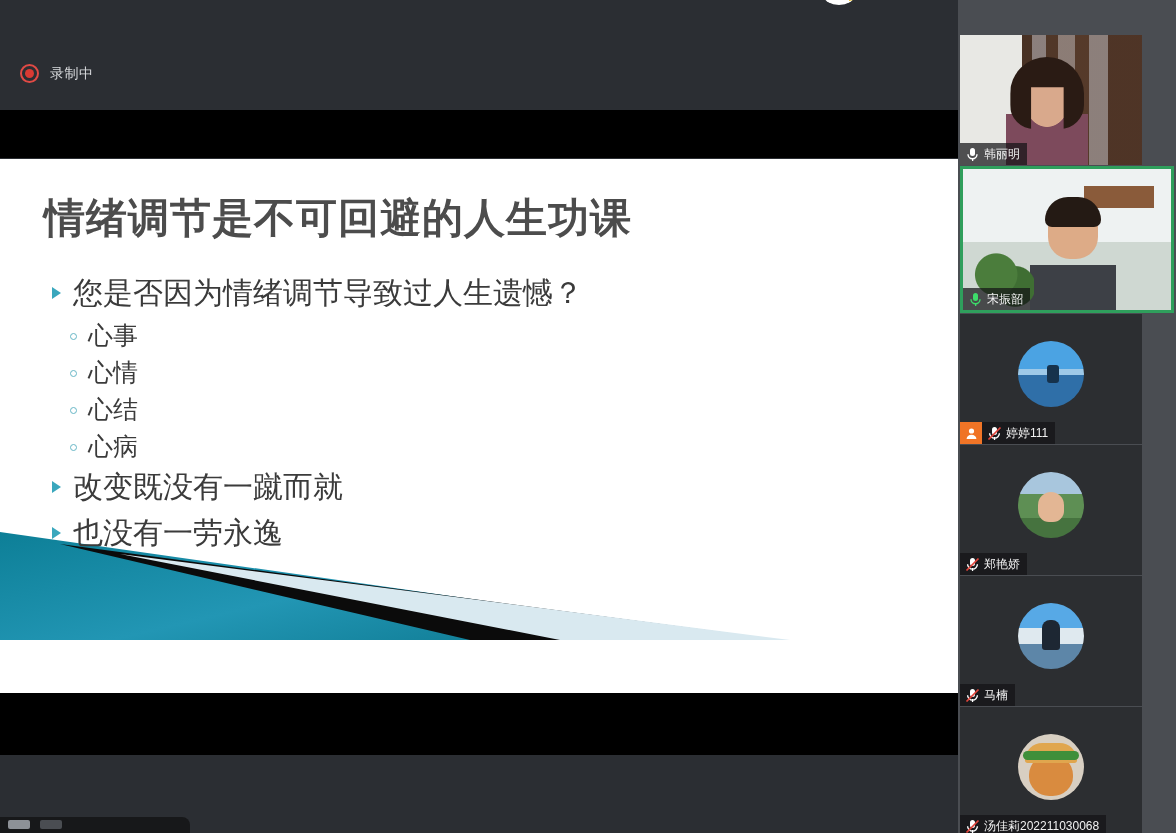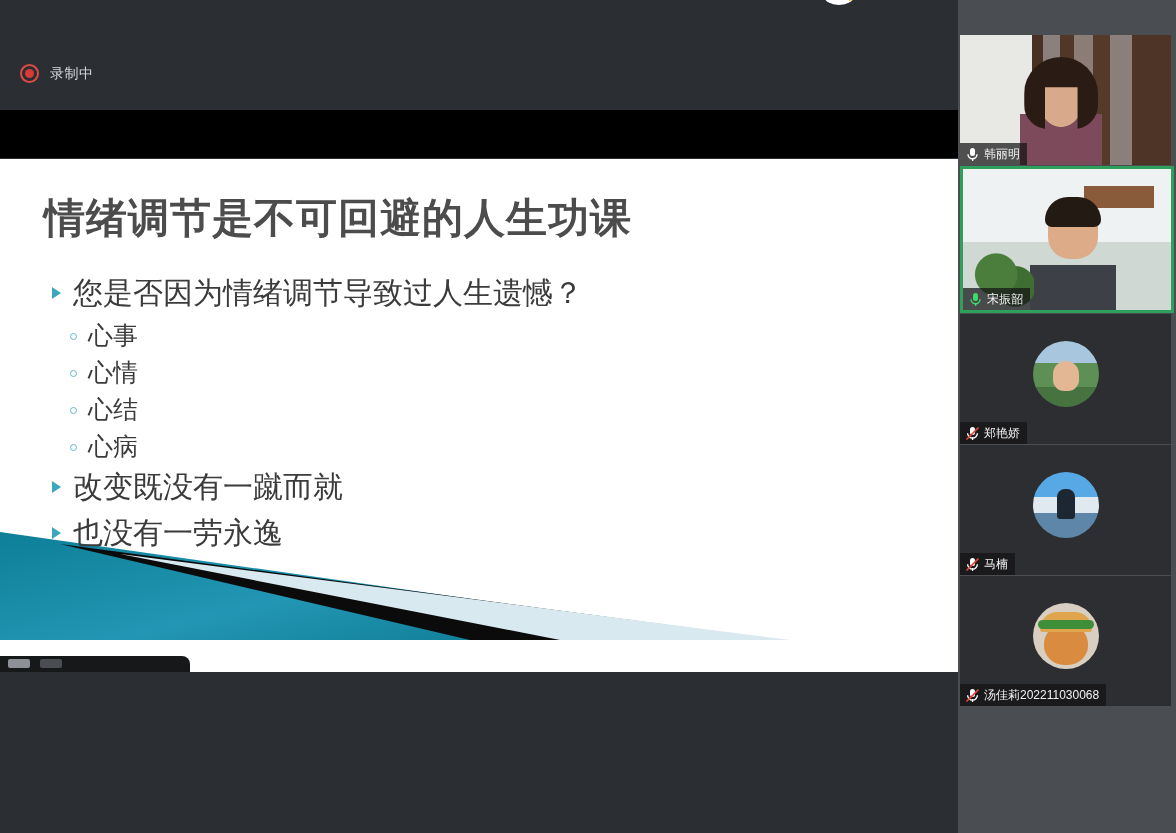--- a/index.html
+++ b/index.html
@@ -21,21 +21,21 @@
     inset: 0;
     background: #2b2e33;
     display: flex;
     flex-direction: row;
   }
 
   
   #stage {
     position: relative;
     width: 958px;
-    height: 672px;
+    height: 833px;
     background: #2b2e33;
     overflow: hidden;
   }
 
   
   #rec-bar {
     position: absolute;
     top: 8px;
     left: 0;
     width: 958px;
@@ -197,21 +197,21 @@
   }
   #panel-scroll {
     position: absolute;
     top: 0;
     left: 0;
     width: 218px;
   }
 
   .tile {
     position: relative;
-    width: 211px;
+    width: 182px;
     height: 130px;
     margin: 0 0 1px 2px;
     background: #2c2e31;
     overflow: hidden;
     box-sizing: border-box;
   }
   .tile.first { margin-top: 35px; }
   .tile.active {
     border: 3px solid #2f9f5c;
     width: 214px;
@@ -565,20 +565,40 @@
             <svg width="13" height="15" viewBox="0 0 13 15">
               <rect x="4" y="1" width="5" height="8" rx="2.5" fill="#3ddc6a"></rect>
               <path d="M2 7.2a4.5 4.5 0 0 0 9 0" stroke="#3ddc6a" stroke-width="1.4" fill="none"></path>
               <rect x="6" y="11" width="1.3" height="3" fill="#3ddc6a"></rect>
             </svg>
           </span>
           <span class="name-txt">宋振韶</span>
         </div>
       </div>
 
+      <div class="tile">
+        <div class="avatar av-lake"></div>
+        <div class="nameplate flush">
+          <span class="host-badge">
+            <svg width="13" height="13" viewBox="0 0 13 13">
+              <circle cx="6.5" cy="4" r="2.6" fill="#ffffff"></circle>
+              <path d="M1.6 12c0-2.7 2.2-4.3 4.9-4.3s4.9 1.6 4.9 4.3z" fill="#ffffff"></path>
+            </svg>
+          </span>
+          <span class="mic-wrap">
+            <svg width="15" height="15" viewBox="0 0 15 15">
+              <rect x="5" y="1" width="5" height="8" rx="2.5" fill="#ffffff"></rect>
+              <path d="M2.6 7.2a4.9 4.9 0 0 0 9.8 0" stroke="#ffffff" stroke-width="1.4" fill="none"></path>
+              <rect x="6.9" y="11" width="1.3" height="3" fill="#ffffff"></rect>
+              <line x1="1.5" y1="13.5" x2="13.5" y2="1.5" stroke="#e2453c" stroke-width="1.7"></line>
+            </svg>
+          </span>
+          <span class="name-txt">婷婷111</span>
+        </div>
+      </div>
 
       <div class="tile">
         <div class="avatar av-hat"></div>
         <div class="nameplate flush">
           <span class="mic-wrap">
             <svg width="15" height="15" viewBox="0 0 15 15">
               <rect x="5" y="1" width="5" height="8" rx="2.5" fill="#ffffff"></rect>
               <path d="M2.6 7.2a4.9 4.9 0 0 0 9.8 0" stroke="#ffffff" stroke-width="1.4" fill="none"></path>
               <rect x="6.9" y="11" width="1.3" height="3" fill="#ffffff"></rect>
               <line x1="1.5" y1="13.5" x2="13.5" y2="1.5" stroke="#e2453c" stroke-width="1.7"></line>

